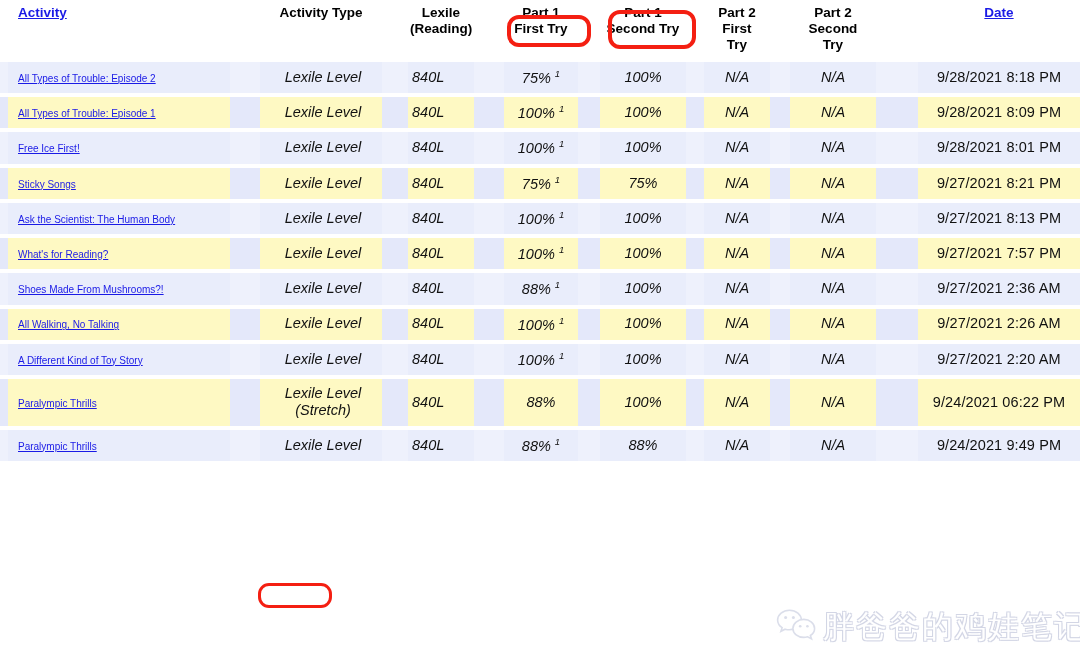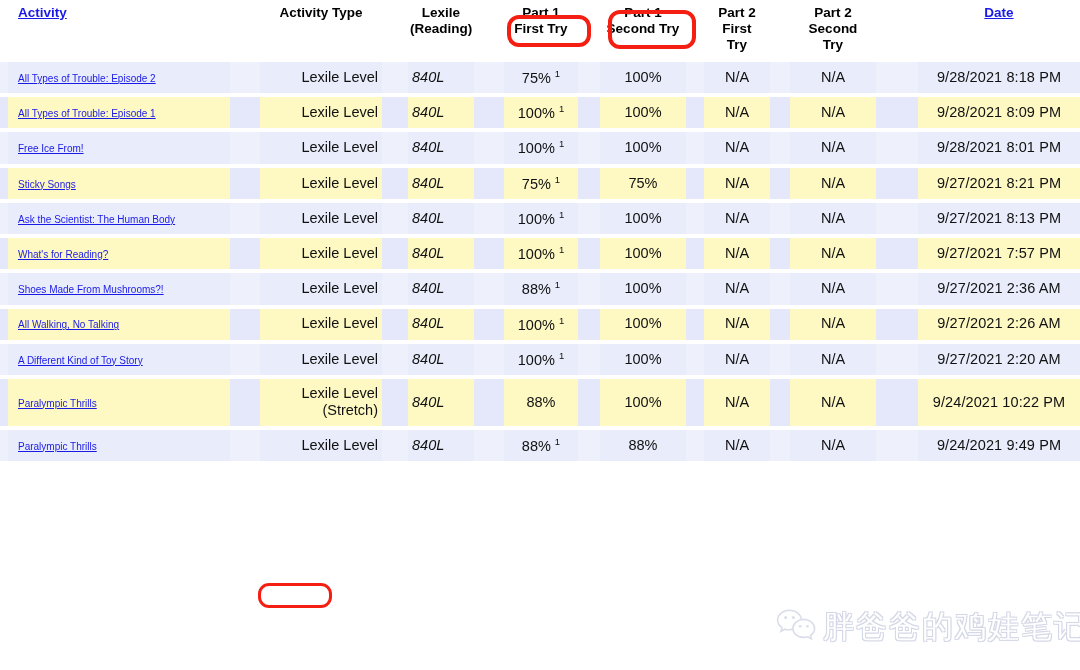--- a/index.html
+++ b/index.html
@@ -84,23 +84,23 @@
     text-align: left;
     padding-left: 10px;
     padding-right: 6px;
   }
   td.cell-activity a {
     color: #1a1ae6;
     text-decoration: underline;
     font-size: 10px;
     cursor: pointer;
   }
-  td.cell-atype   { text-align: right; padding-left: 8px; }
+  td.cell-atype   { text-align: center; padding-left: 8px; font-style: italic; }
   td.cell-lexile  { text-align: left; padding-left: 4px; font-style: italic; }
-  td.cell-num     { text-align: center; }
+  td.cell-num     { text-align: center; font-style: italic; }
   td.cell-date    { text-align: center; white-space: nowrap; letter-spacing: .1px; }
 
   .sup {
     font-size: 9.5px;
     vertical-align: super;
     margin-left: 4px;
   }
 
   
   tbody tr.sep td { height: 4px; padding: 0; background: #ffffff; }
@@ -272,21 +272,21 @@
           <td></td>
           <td></td>
           <td></td>
           <td></td>
           <td></td>
           <td></td>
           <td></td>
         </tr>
         <tr class="row-light">
           <td class="sp"></td>
-          <td class="data cell-activity"><a>Free Ice From!</a></td>
+          <td class="data cell-activity"><a>Free Ice First!</a></td>
           <td class="sp"></td>
           <td class="data cell-atype"><span>Lexile Level</span></td>
           <td class="sp"></td>
           <td class="data cell-lexile">840L</td>
           <td class="sp"></td>
           <td class="data cell-num">100%<span class="sup">1</span></td>
           <td class="sp"></td>
           <td class="data cell-num">100%</td>
           <td class="sp"></td>
           <td class="data cell-num">N/A</td>
@@ -538,21 +538,21 @@
           <td class="data cell-lexile">840L</td>
           <td class="sp"></td>
           <td class="data cell-num">88%</td>
           <td class="sp"></td>
           <td class="data cell-num">100%</td>
           <td class="sp"></td>
           <td class="data cell-num">N/A</td>
           <td class="sp"></td>
           <td class="data cell-num">N/A</td>
           <td class="sp"></td>
-          <td class="data cell-date">9/24/2021 10:22 PM</td>
+          <td class="data cell-date">9/24/2021 06:22 PM</td>
         </tr>
         <tr class="sep">
           <td></td>
           <td></td>
           <td></td>
           <td></td>
           <td></td>
           <td></td>
           <td></td>
           <td></td>

